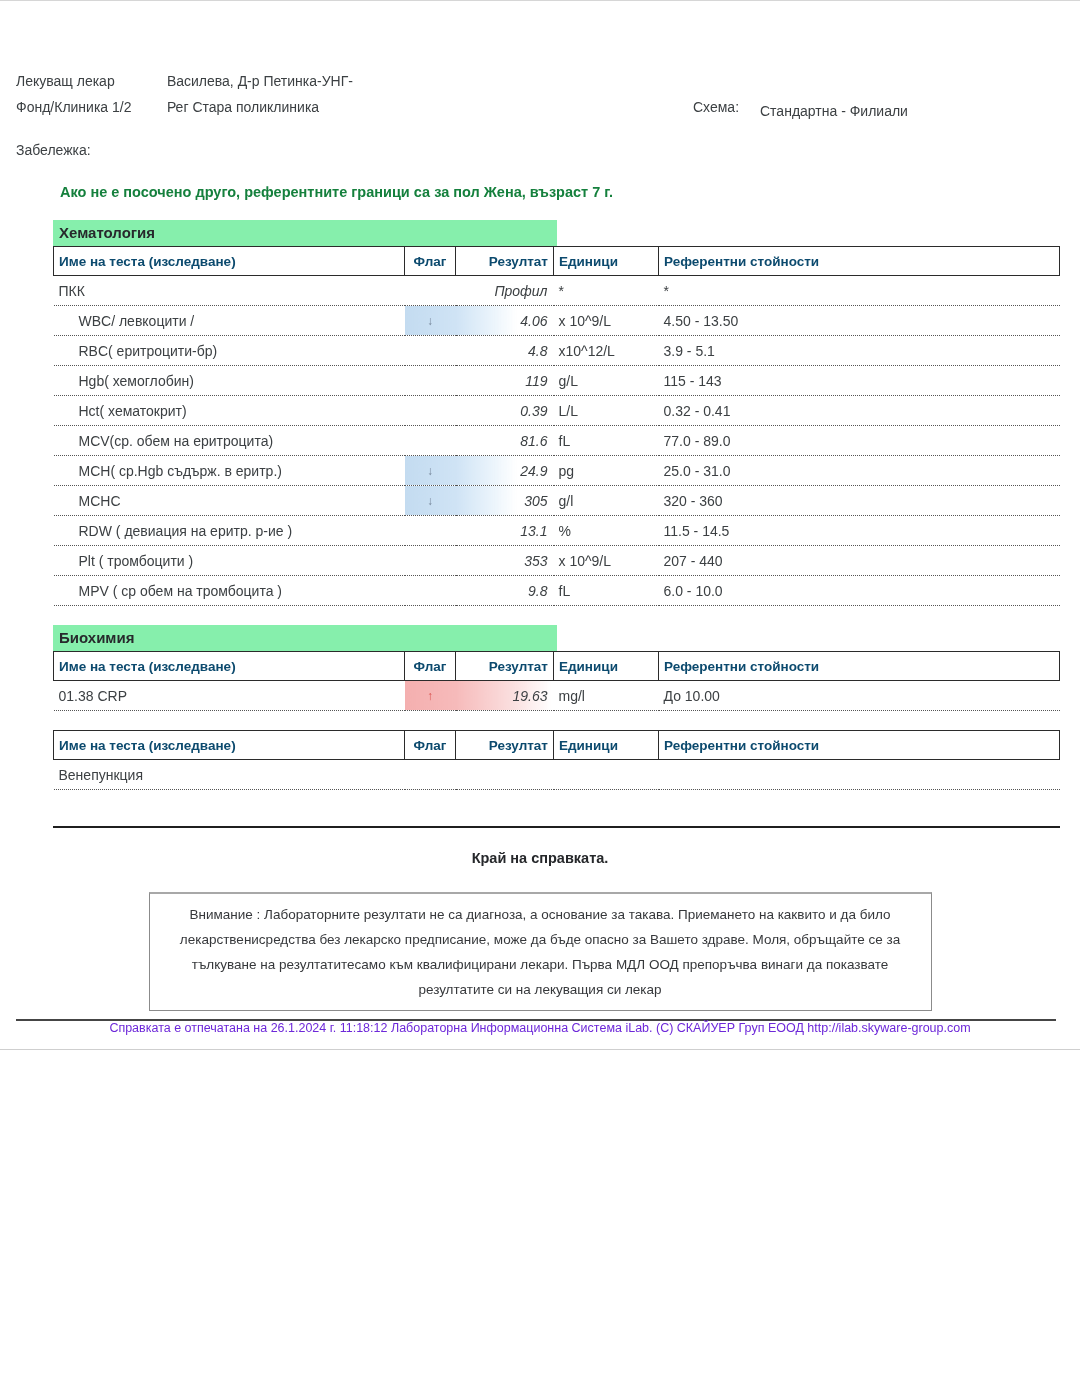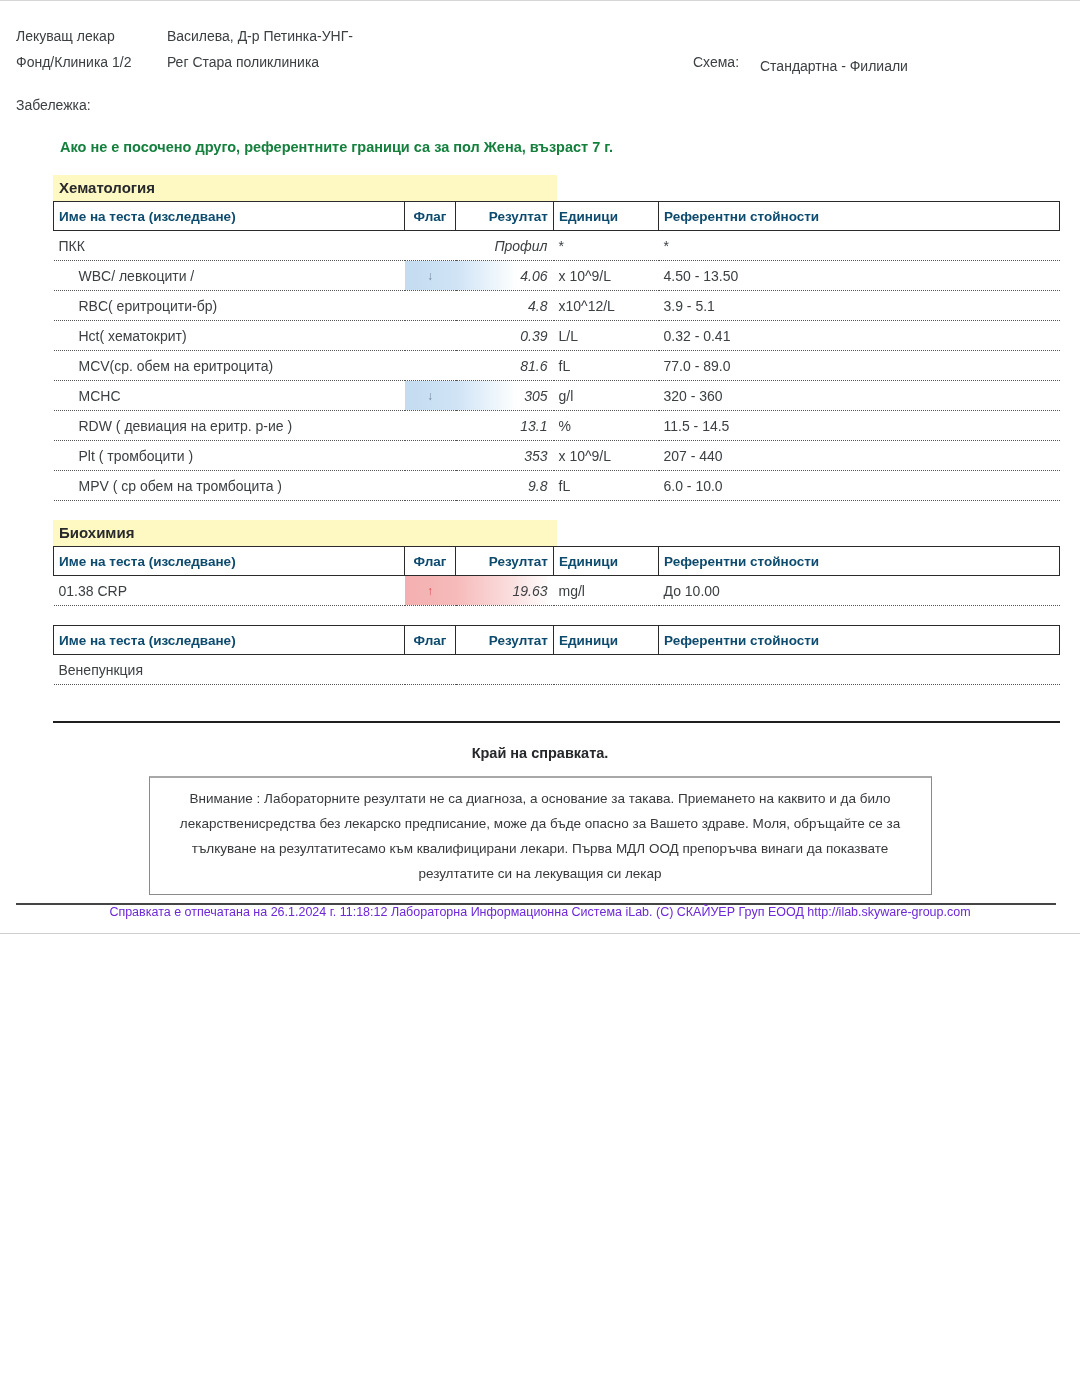--- a/index.html
+++ b/index.html
@@ -5,37 +5,37 @@
   * { margin:0; padding:0; box-sizing:border-box; }
   html,body { background:#fff; }
   body {
     width:1080px; min-height:1395px; position:relative;
     font-family:"Liberation Sans", sans-serif;
     color:#3c4043; font-size:14px;
   }
   .top-rule { width:100%; height:1px; background:#d6d6d6; }
 
   
-  .header-block { padding:22px 16px 0 16px; position:relative; }
+  .header-block { padding:22px 16px 0 16px; position:relative;margin-top:45px; }
   .hrow { position:relative; height:26px; line-height:26px; }
   .hlabel { display:inline-block; width:147px; vertical-align:top; }
   .hvalue { display:inline-block; vertical-align:top; }
   .schema-label { position:absolute; left:677px; top:0; }
   .schema-value { position:absolute; left:744px; top:4px; }
   .note-label { margin-top:18px; height:24px; line-height:24px; }
 
   .ref-note {
     margin:22px 20px 0 60px; font-weight:bold; color:#15803d; font-size:14.5px;
   }
 
   
   .content { margin:20px 20px 0 53px; width:1007px; }
   .lab-section { margin-bottom:19px; }
   .section-header {
-    width:50%; height:26px; line-height:26px; background:#fef9c3;
+    width:50%; height:26px; line-height:26px; background:#86efac;
     font-weight:bold; font-size:15px; color:#27292c; padding-left:6px;
   }
   table.results { width:100%; border-collapse:collapse; table-layout:fixed; }
   col.c-name { width:351px; } col.c-flag { width:51px; }
   col.c-result { width:98px; } col.c-units { width:105px; }
   th {
     border:1.5px solid #2b2b2b; font-size:13.5px; color:#0c4a6e;
     height:29px; text-align:left; padding:0 5px; font-weight:bold;
     background:#fff;
   }
@@ -59,21 +59,21 @@
     background:linear-gradient(90deg,#f4afaf 0%,#f6baba 100%);
     color:#d9534f;
   }
   tr.flag-high td.cell-result {
     background:linear-gradient(90deg,#f6baba 0%,#fadddd 55%,rgba(255,255,255,0) 98%);
   }
 
   .end-rule { margin:36px 20px 0 53px; width:1007px; height:2px; background:#1f1f1f; }
   .end-title { margin-top:22px; text-align:center; font-weight:bold; color:#26282b; font-size:14.5px; }
 
-  .warning-wrap { width:100%; margin-top:15px; }
+  .warning-wrap { width:100%; margin-top:26px; }
   .warning-box {
     width:783px; margin:0 auto; border:1px solid #8b8b8b; border-top:2px solid #a8a8a8;
     padding:8px 26px; text-align:center; font-size:13.5px; line-height:25px; color:#36383b;
   }
   .footer-rule { margin:8px 0 0 16px; width:1040px; height:2px; background:#454545; }
   .footer-text { margin-top:0; text-align:center; font-size:12.5px; color:#6d28d9; }
   .page-break-line { margin-top:14px; width:100%; height:1px; background:#cfcfcf; }
 </style>
 </head>
 <body>
@@ -132,32 +132,46 @@
             <td class="cell-ref">4.50 - 13.50</td>
           </tr>
           <tr>
             <td class="cell-name indent">RBC( еритроцити-бр)</td>
             <td class="cell-flag"></td>
             <td class="cell-result">4.8</td>
             <td class="cell-units">x10^12/L</td>
             <td class="cell-ref">3.9 - 5.1</td>
           </tr>
           <tr>
+            <td class="cell-name indent">Hgb( хемоглобин)</td>
+            <td class="cell-flag"></td>
+            <td class="cell-result">119</td>
+            <td class="cell-units">g/L</td>
+            <td class="cell-ref">115 - 143</td>
+          </tr>
+          <tr>
             <td class="cell-name indent">Hct( хематокрит)</td>
             <td class="cell-flag"></td>
             <td class="cell-result">0.39</td>
             <td class="cell-units">L/L</td>
             <td class="cell-ref">0.32 - 0.41</td>
           </tr>
           <tr>
             <td class="cell-name indent">MCV(ср. обем на еритроцита)</td>
             <td class="cell-flag"></td>
             <td class="cell-result">81.6</td>
             <td class="cell-units">fL</td>
             <td class="cell-ref">77.0 - 89.0</td>
+          </tr>
+          <tr class="flag-low">
+            <td class="cell-name indent">MCH( ср.Hgb съдърж. в еритр.)</td>
+            <td class="cell-flag"><span>↓</span></td>
+            <td class="cell-result">24.9</td>
+            <td class="cell-units">pg</td>
+            <td class="cell-ref">25.0 - 31.0</td>
           </tr>
           <tr class="flag-low">
             <td class="cell-name indent">MCHC</td>
             <td class="cell-flag"><span>↓</span></td>
             <td class="cell-result">305</td>
             <td class="cell-units">g/l</td>
             <td class="cell-ref">320 - 360</td>
           </tr>
           <tr>
             <td class="cell-name indent">RDW ( девиация на еритр. р-ие )</td>

